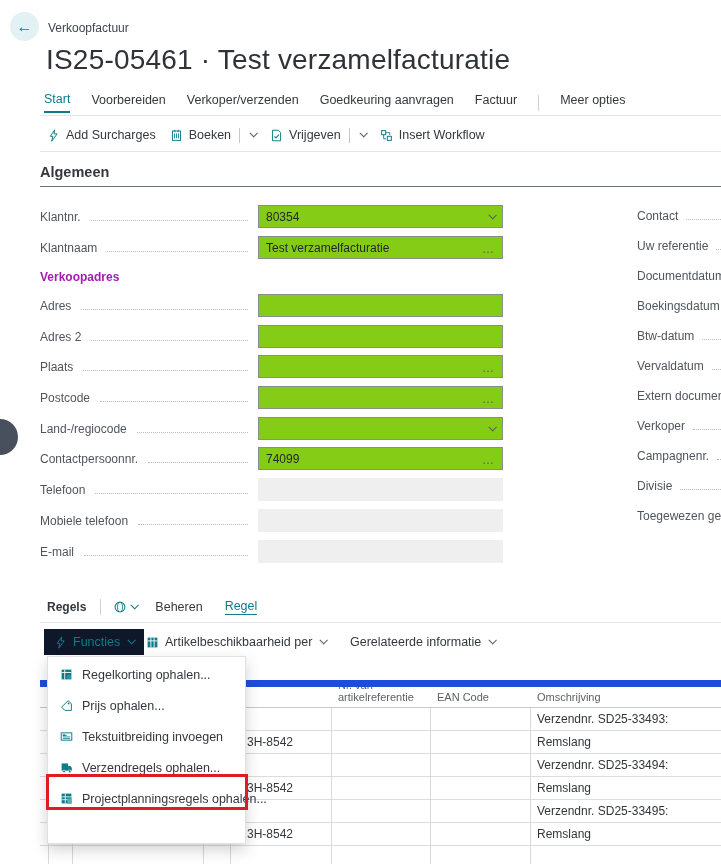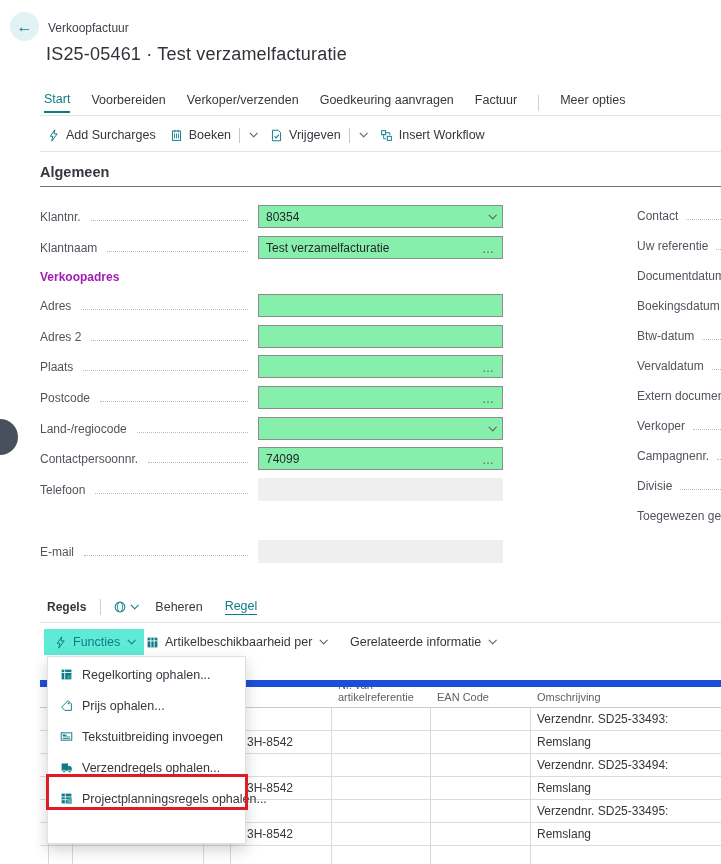--- a/index.html
+++ b/index.html
@@ -6,56 +6,56 @@
   html,body { background:#fff; }
   .app {
     position:relative; width:721px; height:864px; overflow:hidden;
     background:#fff; font-family:"Liberation Sans", sans-serif; color:#32363b;
   }
   
   .back-btn { position:absolute; left:10px; top:12px; width:29px; height:29px; border-radius:50%;
     background:#e2f1f3; color:#0e7c87; display:flex; align-items:center; justify-content:center;
     font-size:16px; cursor:pointer; }
   .page-caption { position:absolute; left:48px; top:21px; font-size:12px; color:#3e444b; }
-  .page-title { position:absolute; left:46px; top:44px; font-size:18px; font-weight:400; color:#2f3338; letter-spacing:.2px; }
+  .page-title { position:absolute; left:46px; top:44px; font-size:28px; font-weight:400; color:#2f3338; letter-spacing:.2px; }
   .tabs { position:absolute; left:44px; top:92px; display:flex; align-items:center; gap:21px; font-size:12.5px; color:#33383e; }
   .tab { padding-bottom:5px; cursor:pointer; white-space:nowrap; }
   .tab.active { color:#0e7c87; border-bottom:2px solid #0e7c87; }
   .vsep { width:1px; height:16px; background:#d3d1cf; }
   .rule { position:absolute; left:40px; right:0; height:1px; background:#e4e4e4; }
   .rule.dark { background:#6d7276; }
   .toolbar { position:absolute; left:47px; top:122px; height:26px; display:flex; align-items:center; gap:14px; font-size:12.5px; color:#33383e; }
   .tb-item { display:flex; align-items:center; gap:6px; cursor:pointer; white-space:nowrap; }
   .chev { display:inline-block; width:6px; height:6px; border-right:1.2px solid #5a5f64; border-bottom:1.2px solid #5a5f64; transform:rotate(45deg) translateY(-1px); margin-left:2px; margin-top:-2px; }
   .chev.teal { border-color:#0e7c87; }
   .splitbar { width:1px; height:15px; background:#c9c7c5; margin:0 2px; }
   
   .sec-title { position:absolute; left:40px; font-size:14.5px; font-weight:bold; color:#33383e; }
   
   .frow { position:absolute; left:40px; width:463px; height:23px; display:flex; align-items:center; font-size:12px; color:#4f555d; }
   .flabel { white-space:nowrap; }
   .dots { flex:1; border-bottom:1px dotted #bdbbb9; margin:0 10px; height:1px; align-self:center; transform:translateY(4px); }
-  .field { width:245px; height:23px; flex:none; border:1px solid #8c8c8c; background:#86efac; position:relative;
+  .field { width:245px; height:23px; flex:none; border:1px solid #8c8c8c; background:#84cc16; position:relative;
     display:flex; align-items:center; padding:0 7px; font-size:12px; color:#24272b; cursor:text; }
   .field.disabled { border:none; background:#efefef; cursor:default; }
   .field .tail { position:absolute; right:7px; top:0; bottom:0; display:flex; align-items:center; color:#5a5f64; }
   .field .tail.ell { font-size:12px; letter-spacing:1px; line-height:10px; padding-top:2px; }
   .subhead { position:absolute; left:40px; font-size:12px; font-weight:bold; color:#a21caf; }
   .rrow { position:absolute; left:637px; width:84px; height:15px; display:flex; align-items:center; overflow:hidden;
     font-size:12px; color:#4f555d; white-space:nowrap; }
   .rrow .dots { transform:translateY(4px); min-width:0; margin:0 0 0 8px; }
   
   .float-handle { position:absolute; left:-18px; top:419px; width:36px; height:36px; border-radius:50%; background:#47505c; cursor:pointer; }
   
   .lines-bar { position:absolute; left:47px; top:599px; display:flex; align-items:center; font-size:12.5px; color:#33383e; }
   .lines-title { font-size:12px; font-weight:bold; margin-right:14px; }
   .ltab { margin-right:22px; cursor:pointer; }
   .ltab.active { color:#0e7c87; border-bottom:1px solid #0e7c87; padding-bottom:1px; }
   
-  .functies-btn { position:absolute; left:44px; top:629px; height:26px; background:#5eead4; display:flex; align-items:center;
+  .functies-btn { position:absolute; left:44px; top:629px; height:26px; background:#0f172a; display:flex; align-items:center;
     gap:6px; padding:0 10px; font-size:12.5px; color:#33383e; cursor:pointer; }
   .sub-item { position:absolute; top:629px; height:26px; display:flex; align-items:center; gap:6px; font-size:12.5px; color:#33383e; cursor:pointer; }
   
   .grid { position:absolute; left:40px; top:680px; width:681px; bottom:0; font-size:12px; }
   .grow { display:flex; border-bottom:1px solid #dcdcdc; height:23px; }
   .grow.head { height:28px; border-top:7px solid #1d4ed8; border-bottom:1px solid #c9c9c9; color:#5d6166; font-size:11px; }
   .gc { flex:none; border-right:1px solid #d9d9d9; height:100%; display:flex; align-items:center; overflow:hidden; white-space:nowrap; }
   .grow.head .gc { border-right:none; align-items:flex-end; padding-bottom:4px; white-space:normal; line-height:12px; }
   .c0{width:9px;} .c1{width:24px;} .c2{width:131px;} .c3{width:27px;}
   .c4{width:101px; padding-left:16px;} .c5{width:99px; padding-left:6px;} .c6{width:100px; padding-left:6px;}
@@ -200,20 +200,27 @@
       <span class="tail ell">…</span>
     </div>
   </div>
   <div class="frow" style="top:478px;">
     <span class="flabel">Telefoon</span>
     <span class="dots"></span>
     <div class="field disabled">
         <span></span>
       </div>
   </div>
+  <div class="frow" style="top:509px;">
+    <span class="flabel">Mobiele telefoon</span>
+    <span class="dots"></span>
+    <div class="field disabled">
+        <span></span>
+      </div>
+  </div>
   <div class="frow" style="top:540px;">
     <span class="flabel">E-mail</span>
     <span class="dots"></span>
     <div class="field disabled">
         <span></span>
       </div>
   </div>
 
   <div class="rrow" style="top:208px;">
       <span>Contact</span>

